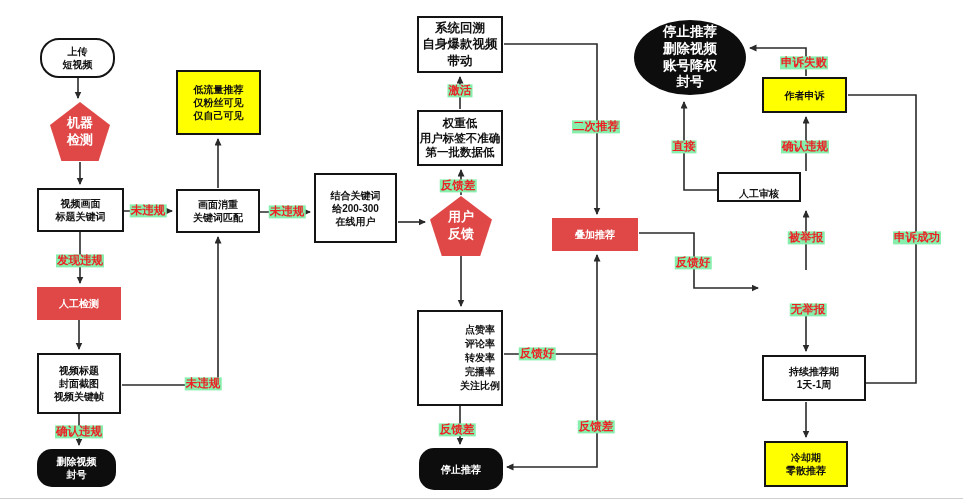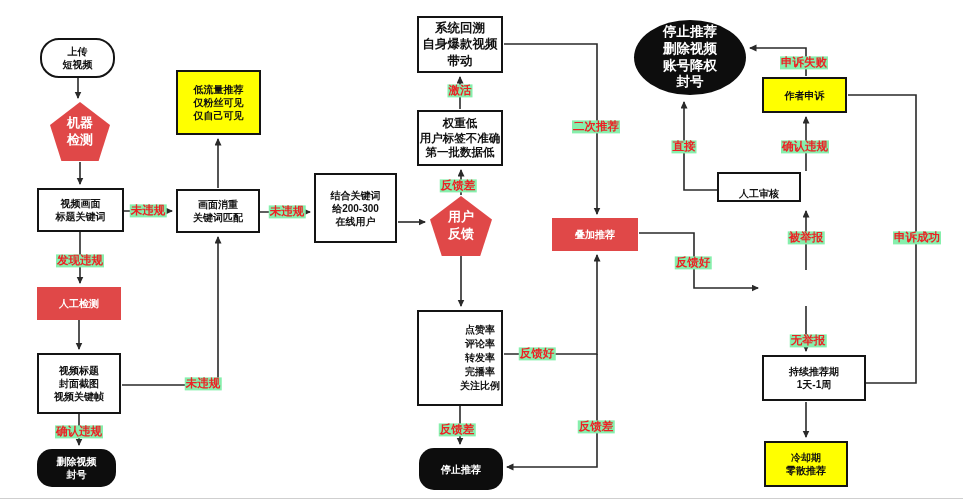--- a/index.html
+++ b/index.html
@@ -178,16 +178,16 @@
   <div class="elabel" style="left:596px;top:127px;">二次推荐</div>
   <div class="elabel" style="left:537px;top:354px;">反馈好</div>
   <div class="elabel" style="left:457px;top:430px;">反馈差</div>
   <div class="elabel" style="left:596px;top:427px;">反馈差</div>
   <div class="elabel" style="left:693px;top:263px;">反馈好</div>
   <div class="elabel" style="left:804px;top:63px;">申诉失败</div>
   <div class="elabel" style="left:684px;top:147px;">直接</div>
   <div class="elabel" style="left:805px;top:147px;">确认违规</div>
   <div class="elabel" style="left:806px;top:238px;">被举报</div>
   <div class="elabel" style="left:917px;top:238px;">申诉成功</div>
-  <div class="elabel" style="left:808px;top:341px;">无举报</div>
+  <div class="elabel" style="left:808px;top:310px;">无举报</div>
 
   <div class="bottom-hairline"></div>
 </div>
 
 </body></html>

